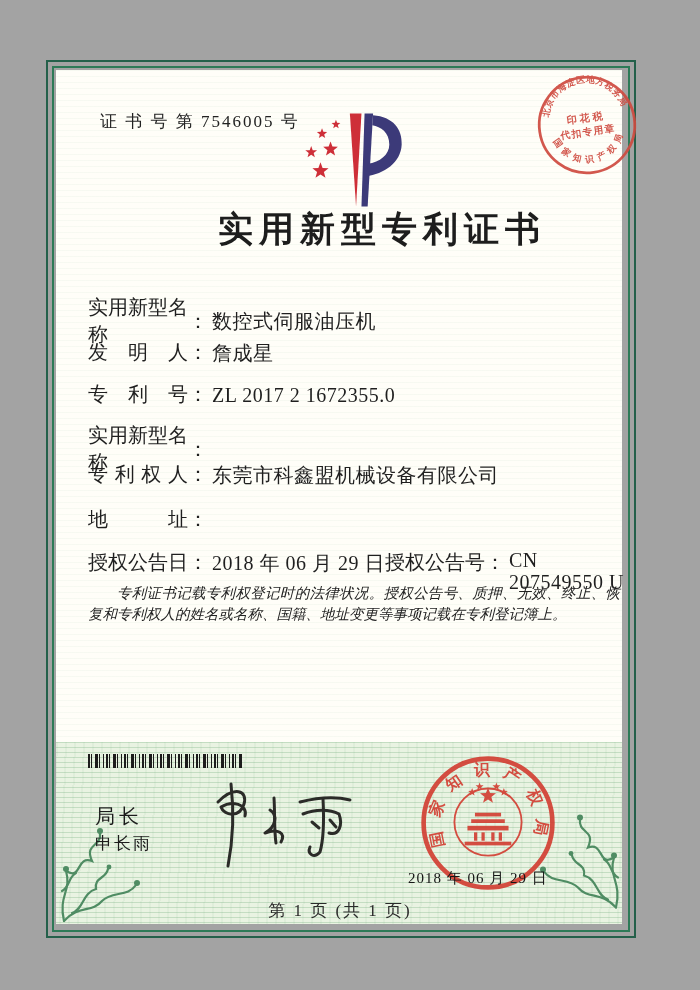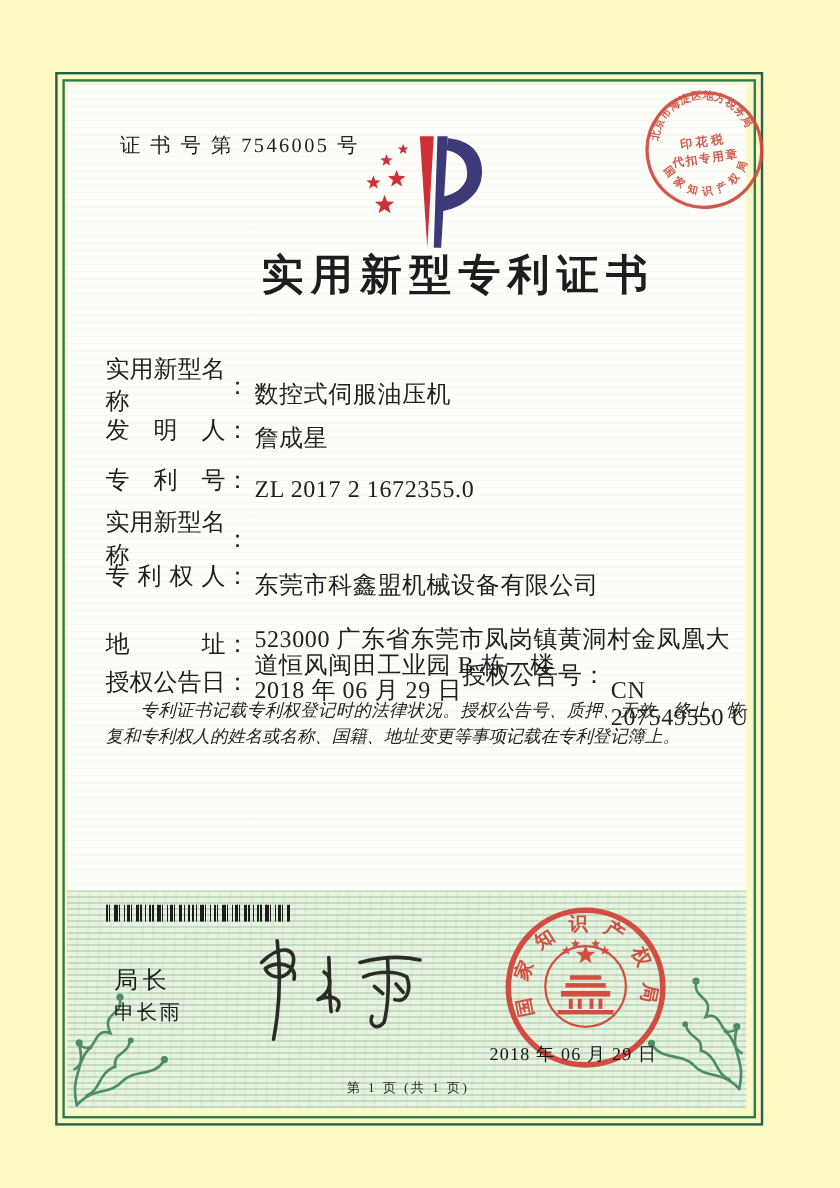--- a/index.html
+++ b/index.html
@@ -2,21 +2,21 @@
 <html><head>
 <meta charset="utf-8">
 <style>
   html,body{margin:0;padding:0;}
   body{
     width:700px;height:990px;
     background:#efece2;
     font-family:"Liberation Serif","DejaVu Serif",serif;
     position:relative;overflow:hidden;
   }
-  .cert{position:absolute;left:0;top:0;width:700px;height:990px;background:#fef9c3;}
+  .cert{position:absolute;left:0;top:0;width:700px;height:990px;background:#a3a3a3;}
   
   .border-outer{position:absolute;left:46px;top:60px;width:586px;height:874px;border:2px solid #24604a;}
   .border-inner{position:absolute;left:52px;top:66px;width:574px;height:862px;border:2px solid #2d7a57;}
   .paper{
     position:absolute;left:56px;top:70px;width:566px;height:854px;
     background:
       repeating-linear-gradient(180deg, rgba(140,185,150,0.07) 0 1px, rgba(0,0,0,0) 1px 6px),
       #fffef8;
   }
   
@@ -33,21 +33,21 @@
   }
   .logo{position:absolute;left:288px;top:112px;width:116px;height:96px;}
   .title{
     position:absolute;left:0;top:206px;width:700px;text-align:center;
     font-size:35px;font-weight:600;color:#1d1d1d;letter-spacing:6px;padding-left:32px;
   }
   .fields{position:absolute;left:88px;top:0;width:536px;}
   .frow{position:absolute;display:flex;align-items:center;font-size:20px;color:#1f1f1f;width:536px;}
   .flabel{display:inline-block;width:100px;text-align:justify;text-align-last:justify;flex:none;}
   .fcolon{flex:none;margin-right:4px;}
-  .fvalue{flex:1;line-height:22px;letter-spacing:0.5px;margin-top:16px;}
+  .fvalue{flex:1;line-height:22px;letter-spacing:0.5px;}
   .grant-right{position:absolute;left:297px;top:0;display:flex;align-items:flex-start;}
   .grant-right .flabel{width:100px;}
   .paras{
     position:absolute;left:88px;top:583px;width:532px;
     font-size:14.5px;line-height:20.5px;color:#222;
     font-style:italic;text-align:justify;
   }
   .paras p{margin:0;text-indent:2em;}
   .barcode{
     position:absolute;left:88px;top:754px;width:154px;height:14px;
@@ -56,21 +56,21 @@
       #1c1c1c 3px 4px, transparent 4px 7px,
       #1c1c1c 7px 10px, transparent 10px 11px,
       #1c1c1c 11px 12px, transparent 12px 15px,
       #1c1c1c 15px 16px, transparent 16px 18px);
   }
   .signoff-title{position:absolute;left:95px;top:803px;font-size:20px;color:#1c1c1c;letter-spacing:4px;}
   .signoff-name{position:absolute;left:95px;top:832px;font-size:17px;color:#1c1c1c;letter-spacing:2px;}
   .signature{position:absolute;left:202px;top:780px;width:160px;height:90px;}
   .seal-main{position:absolute;left:418px;top:753px;width:140px;height:140px;}
   .seal-date{position:absolute;left:408px;top:869px;width:160px;font-size:15px;color:#161616;letter-spacing:1px;z-index:5;}
-  .footer{position:absolute;left:48px;top:899px;width:584px;text-align:center;font-size:11px;color:#2b2b2b;letter-spacing:2px;}
+  .footer{position:absolute;left:48px;top:899px;width:584px;text-align:center;font-size:17px;color:#2b2b2b;letter-spacing:2px;}
   .tax-stamp{position:absolute;left:536px;top:74px;width:102px;height:102px;transform:rotate(-8deg);opacity:0.92;}
   .flourish-left{position:absolute;left:56px;top:795px;width:92px;height:128px;}
   .flourish-right{position:absolute;left:532px;top:768px;width:92px;height:155px;transform:scaleX(-1);}
   svg text{font-family:"Liberation Serif","DejaVu Serif",serif;}
 </style>
 </head>
 <body>
 
 <div class="cert">
 
@@ -162,21 +162,20 @@
         <span class="fcolon">：</span>
     </div>
     <div class="frow" style="top:461px">
       <span class="flabel">专利权人</span>
         <span class="fcolon">：</span>
       <span class="fvalue">东莞市科鑫盟机械设备有限公司</span>
     </div>
     <div class="frow" style="top:506px">
       <span class="flabel">地址</span>
         <span class="fcolon">：</span>
-      <span class="fvalue" style="width:430px">523000 广东省东莞市凤岗镇黄洞村金凤凰大道恒风闽田工业园 B 栋一楼</span>
     </div>
     <div class="frow" style="top:549px">
       <span class="flabel">授权公告日</span>
         <span class="fcolon">：</span>
       <span class="fvalue">2018 年 06 月 29 日</span>
       <span class="grant-right">
         <span class="flabel">授权公告号</span>
           <span class="fcolon">：</span>
         <span class="fvalue">CN 207549550 U</span>
       </span>

